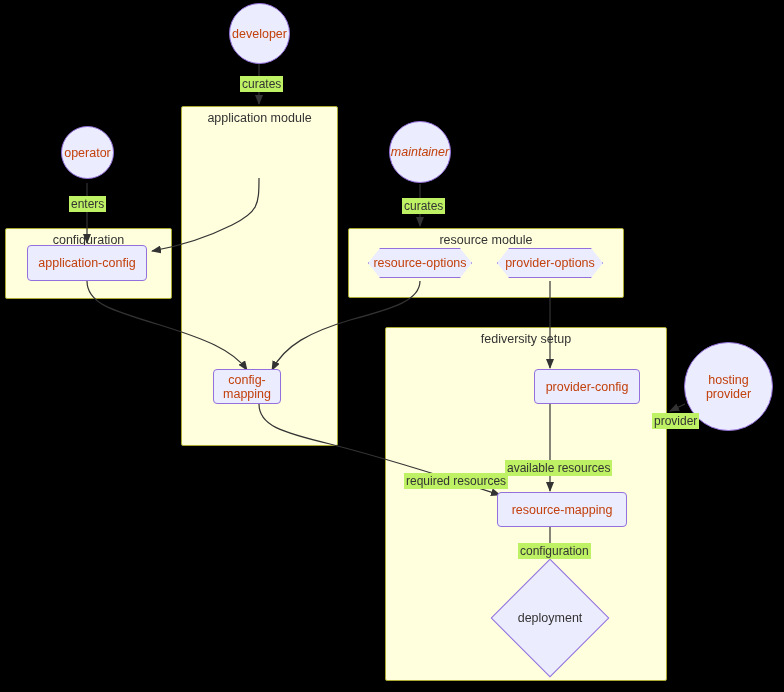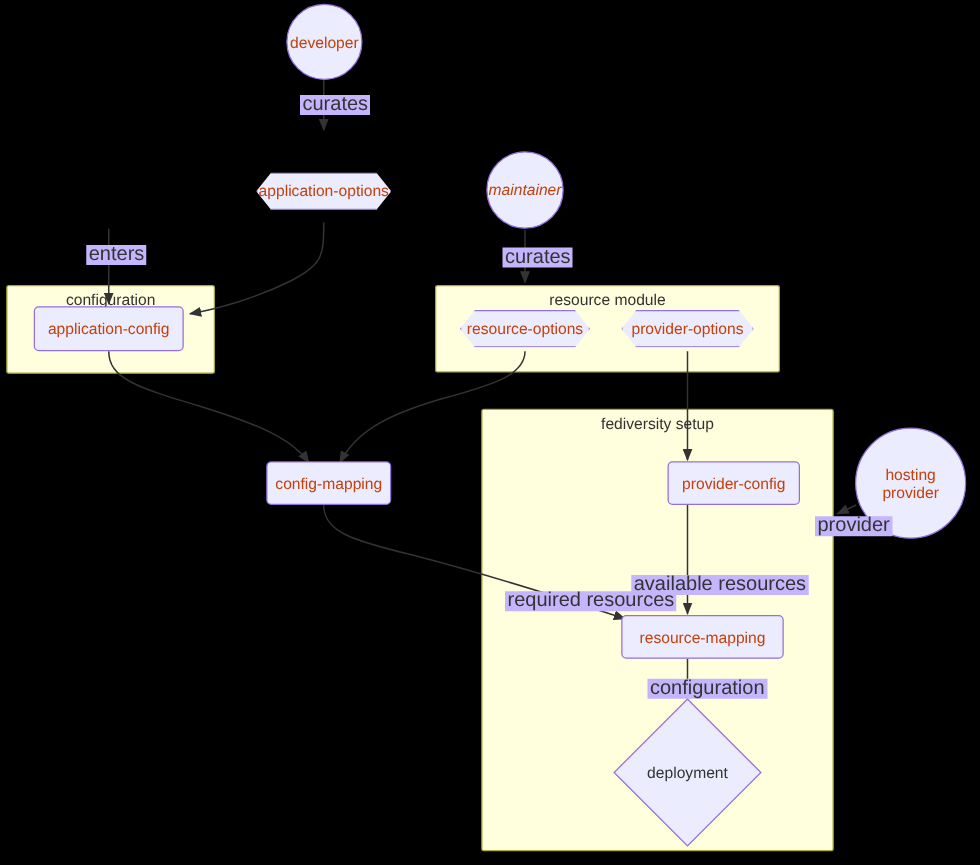--- a/index.html
+++ b/index.html
@@ -15,28 +15,31 @@
   .node-circle{background:#ECECFF;border:1px solid #9370DB;border-radius:50%;}
   .node-hex{background:#ECECFF;border:1px solid #9370DB;
             clip-path:polygon(12px 0,calc(100% - 12px) 0,100% 50%,calc(100% - 12px) 100%,12px 100%,0 50%);}
   .node-diamond-wrap{position:absolute;}
   .node-diamond{position:absolute;left:0;top:0;width:100%;height:100%;
                 background:#ECECFF;border:1px solid #9370DB;
                 transform:rotate(45deg);box-sizing:border-box;}
   .node-diamond-txt{position:absolute;left:0;top:0;width:100%;height:100%;
                     display:flex;align-items:center;justify-content:center;
                     font-size:12.5px;color:#333;}
-  .edge-label{position:absolute;background:#c4b5fd;color:#333;font-size:16px;
+  .edge-label{position:absolute;background:#bef264;color:#333;font-size:12px;
               padding:1px 2px;white-space:nowrap;line-height:14px;}
 </style>
 </head>
 <body>
 
 <div id="stage">
 
+  <div class="cluster" style="left:181px;top:106px;width:155px;height:338px;">
+    <div class="cluster-label">application module</div>
+  </div>
 
   <div class="cluster" style="left:5px;top:228px;width:165px;height:69px;">
     <div class="cluster-label">configuration</div>
   </div>
 
   <div class="cluster" style="left:348px;top:228px;width:274px;height:68px;">
     <div class="cluster-label">resource module</div>
   </div>
 
   <div class="cluster" style="left:385px;top:327px;width:280px;height:352px;">
@@ -72,46 +75,46 @@
       <path d="M550,527 L550,580"></path>
 
       <path d="M685,404 L670,411"></path>
     </g>
   </svg>
 
   <div class="node node-circle" style="left:229px;top:3px;width:61px;height:61px;">
     <span>developer</span>
   </div>
 
+  <div class="node node-circle" style="left:61px;top:126px;width:53px;height:53px;">
+    <span>operator</span>
+  </div>
 
   <div class="node node-circle" style="left:389px;top:121px;width:62px;height:62px;font-style:italic;">
     <span>maintainer</span>
   </div>
 
   <div class="node node-circle" style="left:684px;top:342px;width:89px;height:89px;">
     <span>hosting provider</span>
   </div>
 
-  <div class="node node-hex" style="left:205px;top:138px;width:108px;height:30px;">
-    <span>application-options</span>
-  </div>
 
   <div class="node node-hex" style="left:368px;top:248px;width:104px;height:30px;">
     <span>resource-options</span>
   </div>
 
   <div class="node node-hex" style="left:497px;top:248px;width:106px;height:30px;">
     <span>provider-options</span>
   </div>
 
   <div class="node node-rect" style="left:27px;top:245px;width:120px;height:36px;">
     <span>application-config</span>
   </div>
 
-  <div class="node node-rect" style="left:213px;top:369px;width:100px;height:35px;">
+  <div class="node node-rect" style="left:213px;top:369px;width:68px;height:35px;">
     <span>config-mapping</span>
   </div>
 
   <div class="node node-rect" style="left:497px;top:369px;width:106px;height:35px;margin-left:37px;">
     <span>provider-config</span>
   </div>
 
   <div class="node node-rect" style="left:497px;top:492px;width:130px;height:35px;">
     <span>resource-mapping</span>
   </div>

